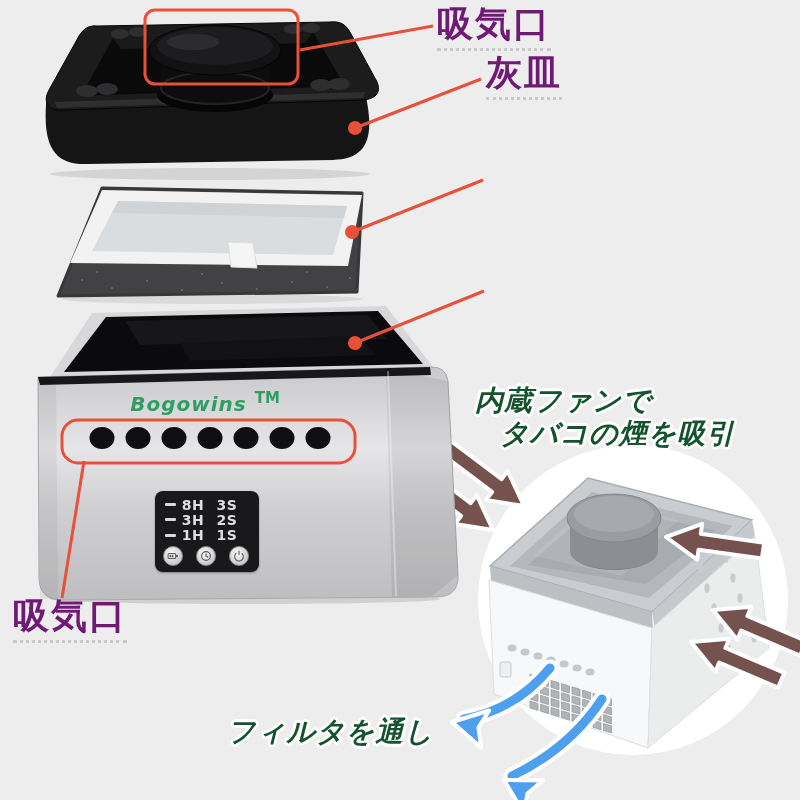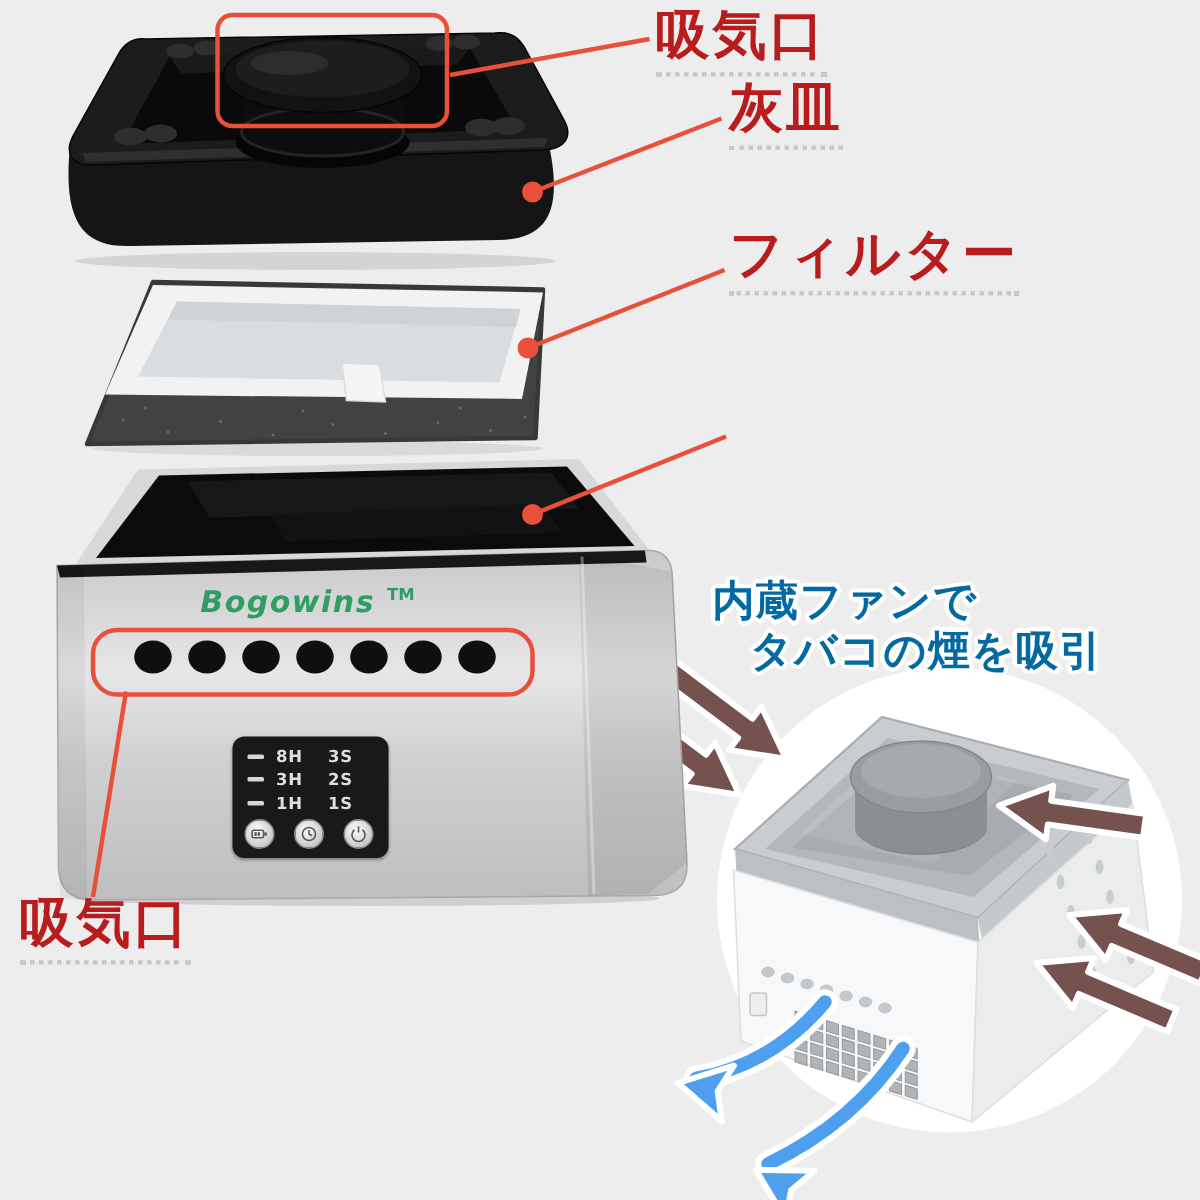--- a/index.html
+++ b/index.html
@@ -2,43 +2,43 @@
 <html><head>
 <meta charset="utf-8">
 <style>
   html,body{margin:0;padding:0;background:#ededee;}
   #stage{position:relative;width:800px;height:800px;background:#ededee;overflow:hidden;
          font-family:"DejaVu Sans","Liberation Sans",sans-serif;}
   .abs{position:absolute;}
   svg{display:block;overflow:visible;}
 
   
-  .label-red{position:absolute;color:#b91c1c;font-weight:800;font-size:36px;line-height:1;
+  .label-red{position:absolute;color:#701a75;font-weight:800;font-size:36px;line-height:1;
              letter-spacing:2px;white-space:nowrap;}
   .label-red .ul{display:inline-block;border-bottom:3px dotted #c9c9c9;padding-bottom:6px;}
 
   
-  .outlined{position:absolute;color:#0369a1;font-weight:800;font-size:28px;line-height:1.15;
+  .outlined{position:absolute;color:#14532d;font-weight:800;font-size:28px;line-height:1.15;
             white-space:nowrap;letter-spacing:1px;
             text-shadow:-2px -2px 0 #fff,2px -2px 0 #fff,-2px 2px 0 #fff,2px 2px 0 #fff,
-                        0 -3px 0 #fff,0 3px 0 #fff,-3px 0 0 #fff,3px 0 0 #fff;}
+                        0 -3px 0 #fff,0 3px 0 #fff,-3px 0 0 #fff,3px 0 0 #fff;font-style:italic;}
 
   
   .brand{position:absolute;left:120px;top:389px;width:170px;text-align:center;
          color:#2F9E63;font-weight:800;font-size:20px;letter-spacing:1px;font-style:italic;}
-  .brand sup{font-size:11px;font-style:normal;letter-spacing:0;vertical-align:8px;}
+  .brand sup{font-size:15px;font-style:normal;letter-spacing:0;vertical-align:8px;}
 
   
   .panel{position:absolute;left:155px;top:491px;width:104px;height:81px;background:#19191b;
          border-radius:8px;box-sizing:border-box;padding:7px 9px 6px 7px;
          display:flex;flex-direction:column;justify-content:space-between;
          box-shadow:0 1px 2px rgba(0,0,0,.35);}
   .p-row{display:flex;align-items:center;height:13px;}
   .p-dash{width:11px;height:3px;background:#d8d8d8;border-radius:1px;margin-left:3px;}
-  .p-lab{color:#dedede;font-size:11px;font-weight:600;letter-spacing:.5px;width:34px;text-align:center;}
+  .p-lab{color:#dedede;font-size:14px;font-weight:600;letter-spacing:.5px;width:34px;text-align:center;}
   .p-lab:first-of-type{margin-left:6px;}
   .p-btns{display:flex;justify-content:space-between;padding:0 1px;margin-top:2px;}
   .p-btn{width:20px;height:20px;border-radius:50%;
          background:radial-gradient(circle at 40% 35%,#fafafa,#d2d2d2 60%,#b3b3b3);
          border:1px solid #8e8e8e;box-sizing:border-box;
          display:flex;align-items:center;justify-content:center;}
 </style>
 </head>
 <body>
 
@@ -296,23 +296,21 @@
       <circle cx="355" cy="343" r="7"></circle>
     </g>
   </svg>
 
   <div class="label-red" style="left:437px;top:6px;">
     <span class="ul">吸気口</span>
   </div>
   <div class="label-red" style="left:486px;top:55px;">
     <span class="ul">灰皿</span>
   </div>
-  <div class="label-red" style="left:486px;top:152px;">
-    <span class="ul">フィルター</span>
-  </div>
   <div class="label-red" style="left:13px;top:598px;">
     <span class="ul">吸気口</span>
   </div>
 
   <div class="outlined" style="left:475px;top:385px;">内蔵ファンで</div>
   <div class="outlined" style="left:500px;top:418px;">タバコの煙を吸引</div>
+  <div class="outlined" style="left:227px;top:716px;">フィルタを通し</div>
 
 </div>
 
 </body></html>

